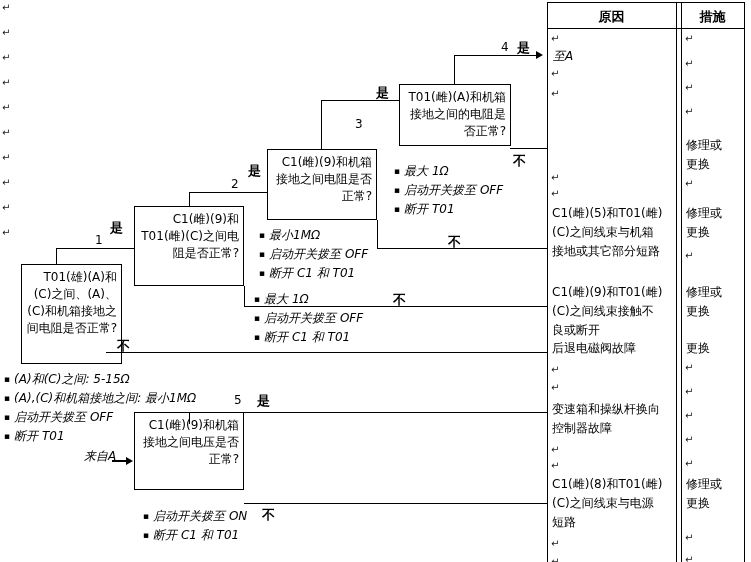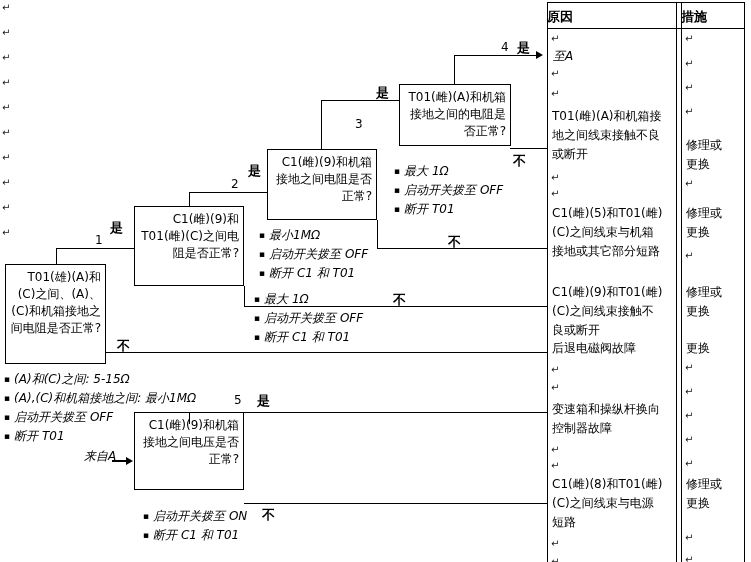--- a/index.html
+++ b/index.html
@@ -10,21 +10,21 @@
   .box{position:absolute;border:1px solid #000;background:#fff;font-size:12px;line-height:17px;
        padding:4px 4px;box-sizing:border-box;text-align:right;}
   .txt{position:absolute;font-size:12px;line-height:19px;font-style:italic;}
   .lbl{position:absolute;font-size:13px;font-weight:bold;}
   .num{position:absolute;font-size:12px;}
   .pc{position:absolute;font-size:10px;color:#1a1a1a;}
   .note{white-space:nowrap;font-size:12px;line-height:19px;}
   .blt{font-size:9px;margin-right:4px;vertical-align:1px;}
   .arr-r{position:absolute;width:0;height:0;border-left:7px solid #000;
          border-top:4px solid transparent;border-bottom:4px solid transparent;}
-  .hdr{position:absolute;font-size:13px;font-weight:bold;}
+  .hdr{position:absolute;font-size:13px;font-weight:bold;text-align:center;}
   .cause{position:absolute;left:552px;width:112px;font-size:12px;line-height:19px;}
   .meas{position:absolute;left:686px;width:40px;font-size:12px;line-height:19px;}
 </style>
 </head>
 <body>
 
 <div id="canvas">
 
   <span class="pc" style="left:2px;top:2px">↵</span>
   <span class="pc" style="left:2px;top:27px">↵</span>
@@ -41,21 +41,20 @@
   <div class="hl" style="left:547px;top:28px;width:197px"></div>
   <div class="vl" style="left:547px;top:2px;height:560px"></div>
   <div class="vl" style="left:676px;top:2px;height:560px"></div>
   <div class="vl" style="left:681px;top:2px;height:560px"></div>
   <div class="vl" style="left:744px;top:2px;height:560px"></div>
 
   <div class="hdr" style="left:547px;top:8px;width:129px">原因</div>
   <div class="hdr" style="left:681px;top:8px;width:63px">措施</div>
 
   <div class="txt" style="left:553px;top:47px">至A</div>
-  <div class="cause" style="top:107px">T01(雌)(A)和机箱接地之间线束接触不良或断开</div>
   <div class="cause" style="top:204px">C1(雌)(5)和T01(雌)(C)之间线束与机箱接地或其它部分短路</div>
   <div class="cause" style="top:283px">C1(雌)(9)和T01(雌)(C)之间线束接触不良或断开</div>
   <div class="cause" style="top:339px">后退电磁阀故障</div>
   <div class="cause" style="top:400px">变速箱和操纵杆换向控制器故障</div>
   <div class="cause" style="top:475px">C1(雌)(8)和T01(雌)(C)之间线束与电源短路</div>
 
   <div class="meas" style="top:136px">修理或更换</div>
   <div class="meas" style="top:204px">修理或更换</div>
   <div class="meas" style="top:283px">修理或更换</div>
   <div class="meas" style="top:339px">更换</div>
@@ -80,21 +79,21 @@
   <span class="pc" style="left:685px;top:178px">↵</span>
   <span class="pc" style="left:685px;top:250px">↵</span>
   <span class="pc" style="left:685px;top:362px">↵</span>
   <span class="pc" style="left:685px;top:386px">↵</span>
   <span class="pc" style="left:685px;top:410px">↵</span>
   <span class="pc" style="left:685px;top:434px">↵</span>
   <span class="pc" style="left:685px;top:458px">↵</span>
   <span class="pc" style="left:685px;top:532px">↵</span>
   <span class="pc" style="left:685px;top:554px">↵</span>
 
-  <div class="box" style="left:5px;top:264px;width:101px;height:100px">T01(雄)(A)和(C)之间、(A)、(C)和机箱接地之间电阻是否正常?</div>
+  <div class="box" style="left:21px;top:264px;width:101px;height:100px">T01(雄)(A)和(C)之间、(A)、(C)和机箱接地之间电阻是否正常?</div>
   <div class="box" style="left:134px;top:206px;width:110px;height:80px">C1(雌)(9)和T01(雌)(C)之间电阻是否正常?</div>
   <div class="box" style="left:267px;top:149px;width:110px;height:71px">C1(雌)(9)和机箱接地之间电阻是否正常?</div>
   <div class="box" style="left:399px;top:84px;width:112px;height:62px">T01(雌)(A)和机箱接地之间的电阻是否正常?</div>
   <div class="box" style="left:134px;top:412px;width:110px;height:78px">C1(雌)(9)和机箱接地之间电压是否正常?</div>
 
   <div class="txt" style="left:4px;top:370px">
     <div class="note"><span class="blt">▪</span><span>(A)和(C)之间: 5-15Ω</span></div>
     <div class="note"><span class="blt">▪</span><span>(A),(C)和机箱接地之间: 最小1MΩ</span></div>
     <div class="note"><span class="blt">▪</span><span>启动开关拨至 OFF</span></div>
     <div class="note"><span class="blt">▪</span><span>断开 T01</span></div>

